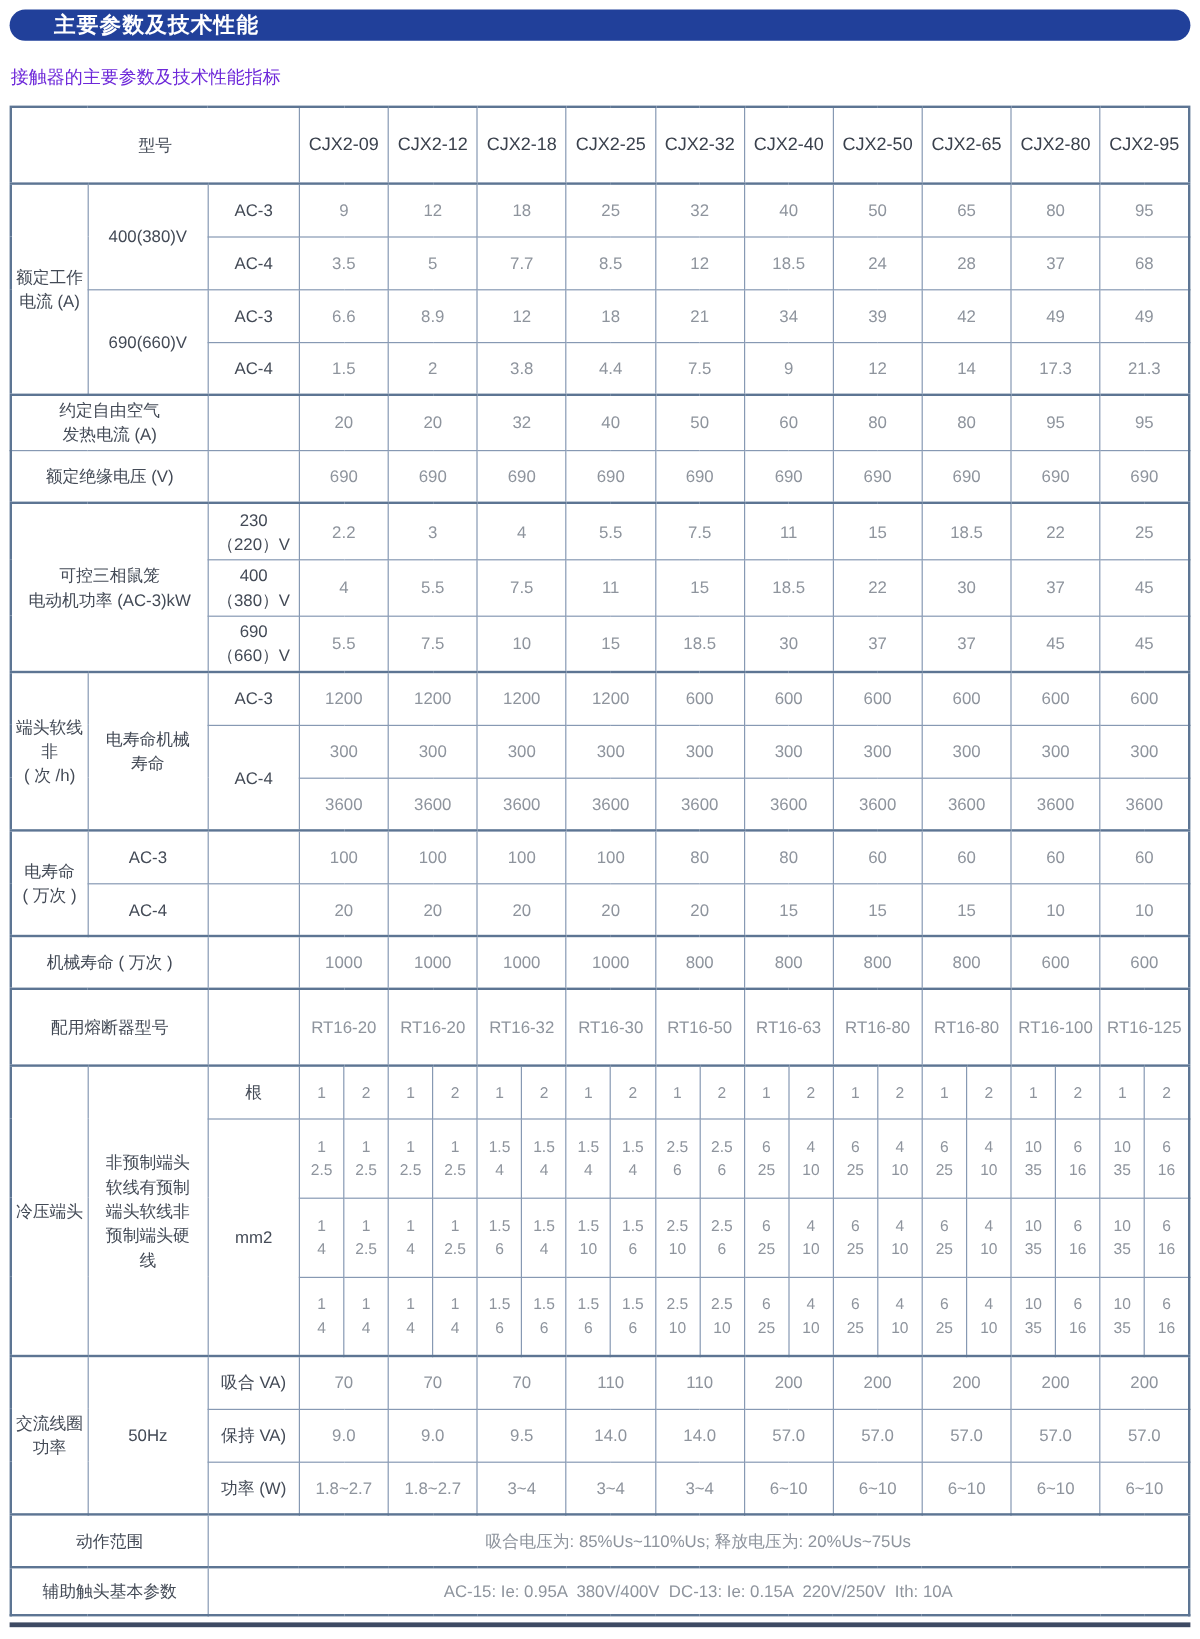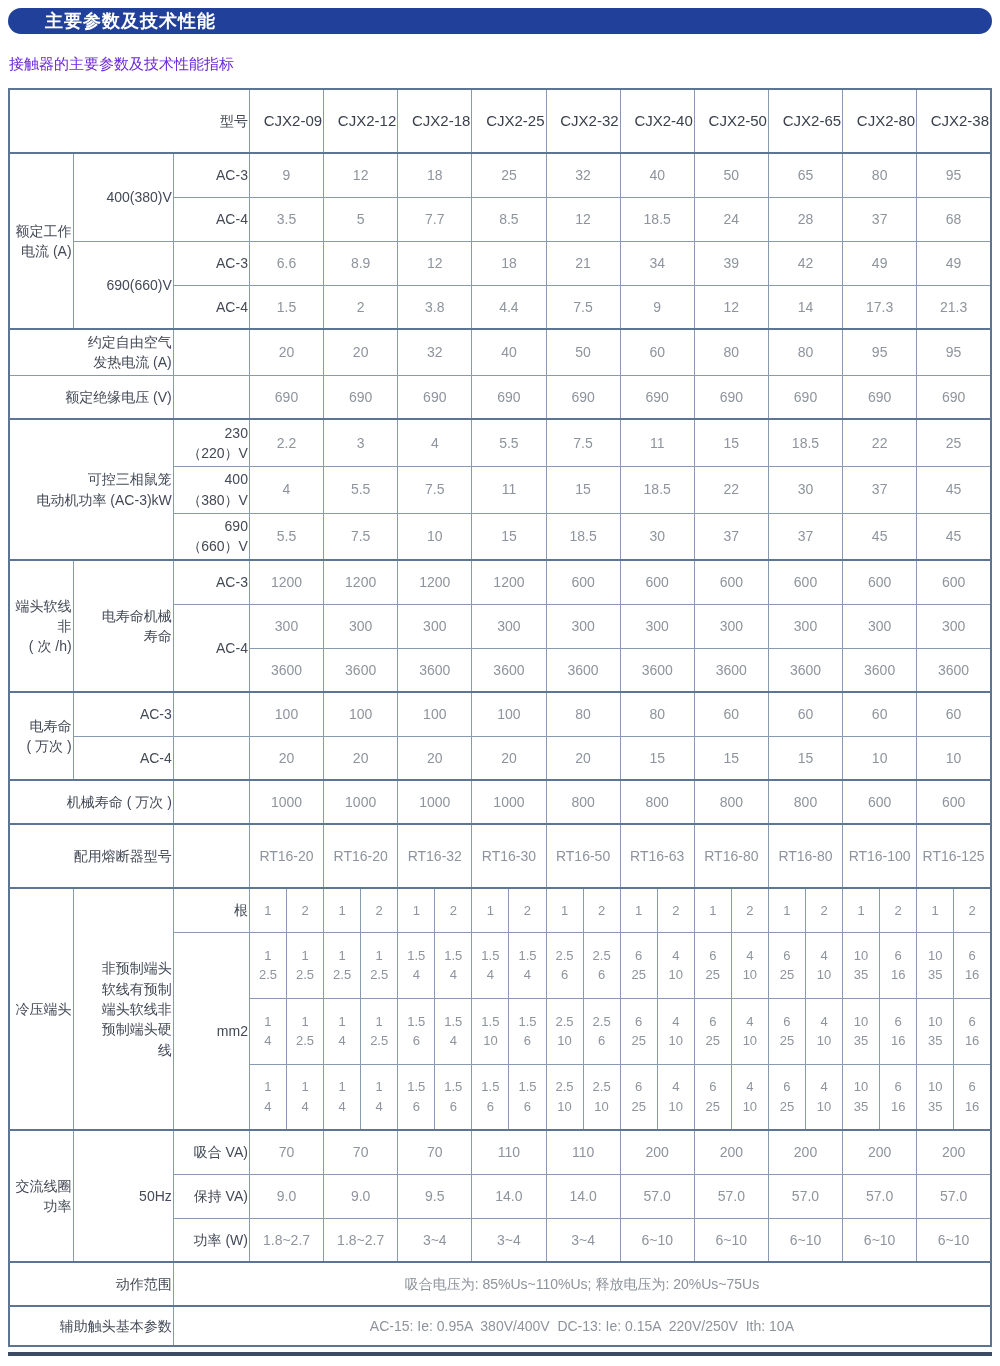--- a/index.html
+++ b/index.html
@@ -47,21 +47,21 @@
     white-space:pre-wrap;
     padding:2px 1px;
     overflow:hidden;
   }
   .spec tr{height:44px;}
   .spec tr:nth-child(1){height:64px;}
   .spec tr:nth-child(8),.spec tr:nth-child(9),.spec tr:nth-child(10){height:47px;}
   .spec tr:nth-child(17){height:64px;border-radius:29px;}
   .spec tr:nth-child(19),.spec tr:nth-child(20),.spec tr:nth-child(21){height:66px;}
   .spec tr:nth-child(26){height:40px;}
-  .spec th{font-weight:normal;color:var(--label);font-size:14px;line-height:1.45;text-align:right;}
+  .spec th{font-weight:normal;color:var(--label);font-size:14px;line-height:1.45;}
   .spec th.hdr{color:var(--hdr);font-size:15px;}
   .spec td{color:var(--value);font-size:14px;line-height:1.45;}
   .spec td.sub{font-size:13px;line-height:1.5;padding:2px 0;}
   .spec tr.sec th,.spec tr.sec td{border-top:2px solid var(--border-thick);}
   .bottom-rule{
     height:4px;
     background:var(--rule);
     margin-top:5px;
   }
 </style>
@@ -105,21 +105,21 @@
           <th colspan="3" class="lab">型号</th>
           <th colspan="2" class="hdr">CJX2-09</th>
           <th colspan="2" class="hdr">CJX2-12</th>
           <th colspan="2" class="hdr">CJX2-18</th>
           <th colspan="2" class="hdr">CJX2-25</th>
           <th colspan="2" class="hdr">CJX2-32</th>
           <th colspan="2" class="hdr">CJX2-40</th>
           <th colspan="2" class="hdr">CJX2-50</th>
           <th colspan="2" class="hdr">CJX2-65</th>
           <th colspan="2" class="hdr">CJX2-80</th>
-          <th colspan="2" class="hdr">CJX2-38</th>
+          <th colspan="2" class="hdr">CJX2-95</th>
         </tr>
         <tr class="sec">
           <th rowspan="4" class="lab">额定工作
 电流 (A)</th>
           <th rowspan="2" class="lab">400(380)V</th>
           <th class="lab">AC-3</th>
           <td colspan="2" class="val">9</td>
           <td colspan="2" class="val">12</td>
           <td colspan="2" class="val">18</td>
           <td colspan="2" class="val">25</td>

